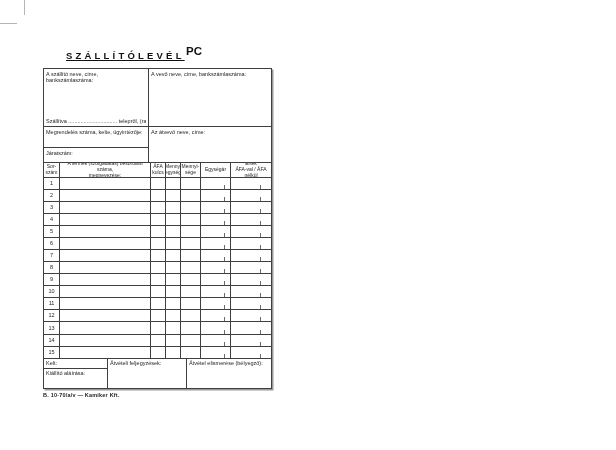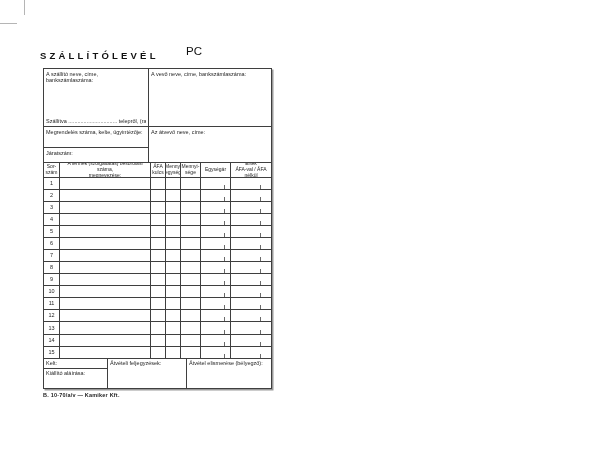--- a/index.html
+++ b/index.html
@@ -18,27 +18,27 @@
     overflow:hidden;
   }
   .page{position:absolute;inset:0;background:var(--paper);}
 
   
   .crop-v{position:absolute;left:24px;top:0;width:1px;height:15px;background:#b5b5b5;}
   .crop-h{position:absolute;left:0;top:23px;width:17px;height:1px;background:#b5b5b5;}
 
   
   .title{
-    position:absolute;left:40px;top:50px;
+    position:absolute;left:66px;top:50px;
     font-size:9.5px;font-weight:bold;letter-spacing:3.2px;
-    color:#111;white-space:nowrap;
+    color:#111;white-space:nowrap;text-decoration:underline;
   }
   .doc-code{
     position:absolute;left:186px;top:45px;
-    font-size:11.5px;font-weight:normal;color:#111;
+    font-size:11.5px;font-weight:bold;color:#111;
   }
 
   
   .form{
     position:absolute;left:43px;top:68px;width:229px;height:321px;
     border:1px solid var(--line);
     box-shadow:1.5px 1.5px 0 0 var(--shadow);
     background:var(--paper);
     font-size:5.5px;line-height:1.25;
   }

